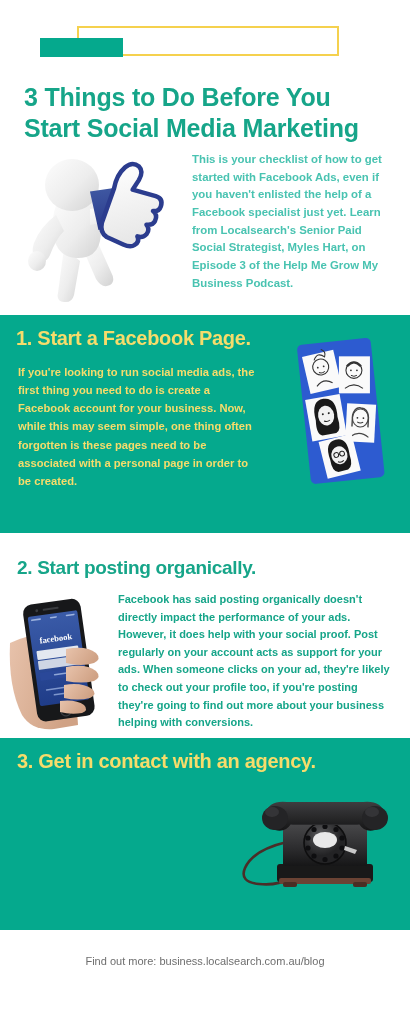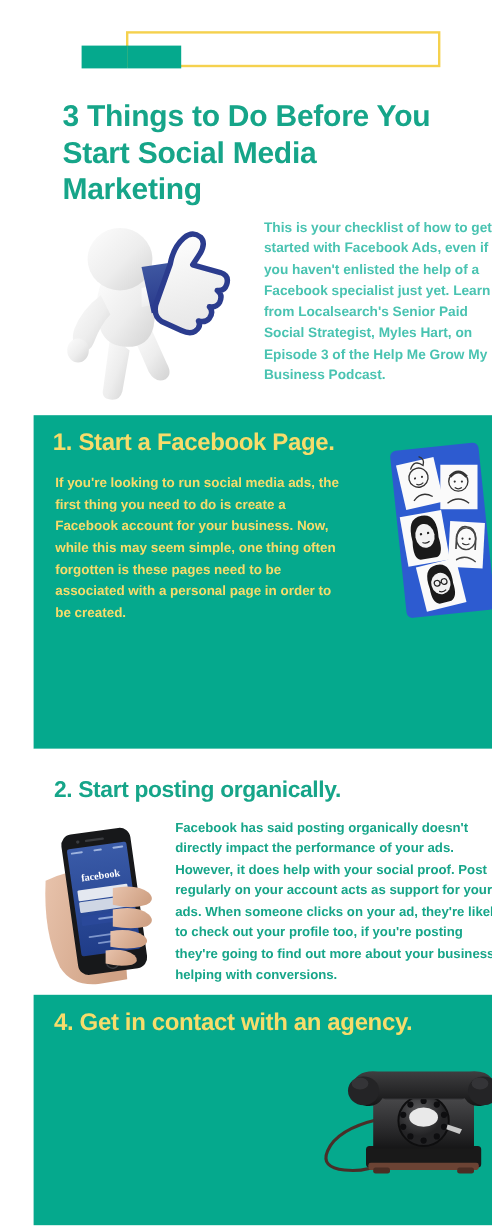--- a/index.html
+++ b/index.html
@@ -6,21 +6,21 @@
 
   body {
     width: 410px;
     height: 1024px;
     background: #ffffff;
     font-family: "Liberation Sans", sans-serif;
     overflow: hidden;
     position: relative;
   }
 
-  .page { width: 410px; height: 1024px; position: relative; background: #fff; padding-left: 28px; }
+  .page { width: 410px; height: 1024px; position: relative; background: #fff; }
 
   
   .decor { position: relative; height: 68px; }
   .decor-outline {
     position: absolute; left: 77px; top: 26px;
     width: 262px; height: 30px;
     border: 2px solid #F5D14E; background: transparent;
   }
   .decor-fill-a {
     position: absolute; left: 40px; top: 38px;
@@ -47,21 +47,21 @@
     position: absolute; left: 192px; top: 8px; width: 200px;
     color: #49C3B1; font-size: 11.4px; line-height: 1.55; font-weight: 600;
   }
   .figure-wrap { position: absolute; left: 6px; top: 0px; width: 180px; height: 165px; }
 
   
   .sec { position: relative; width: 100%; }
   .sec-teal { background: #05A98D; }
   .sec-white { background: #ffffff; }
 
-  .sec1 { height: 278px; }
+  .sec1 { height: 218px; }
   .sec2 { height: 205px; }
   .sec3 { height: 192px; }
 
   .h-yellow {
     color: #F7DC6B; font-size: 20px; font-weight: 700;
     letter-spacing: -0.3px;
   }
   .h-teal {
     color: #16A589; font-size: 19px; font-weight: 700;
     letter-spacing: -0.3px;
@@ -260,21 +260,21 @@
 
         <path d="M58 58 Q78 54 88 62 Q94 68 86 72 Q74 76 58 72Z" fill="url(#skinG)"></path>
         <path d="M58 76 Q78 72 88 80 Q94 86 86 90 Q74 93 58 90Z" fill="url(#skinG)"></path>
         <path d="M56 94 Q74 91 84 98 Q90 103 82 107 Q70 110 56 107Z" fill="url(#skinG)"></path>
         <path d="M52 110 Q68 108 76 114 Q81 119 74 122 Q63 124 52 121Z" fill="url(#skinG)"></path>
       </svg>
     </div>
   </div>
 
   <div class="sec sec-teal sec3">
-    <h2 class="h-yellow s3-head">4. Get in contact with an agency.</h2>
+    <h2 class="h-yellow s3-head">3. Get in contact with an agency.</h2>
 
     <div class="s3-art">
       <svg width="175" height="110" viewBox="0 0 175 110">
         <defs>
           <linearGradient id="phoneBody" x1="0" y1="0" x2="0" y2="1">
             <stop offset="0%" stop-color="#4A4A4C"></stop>
             <stop offset="60%" stop-color="#2C2C2E"></stop>
             <stop offset="100%" stop-color="#161617"></stop>
           </linearGradient>
           <linearGradient id="handsetG" x1="0" y1="0" x2="0" y2="1">

